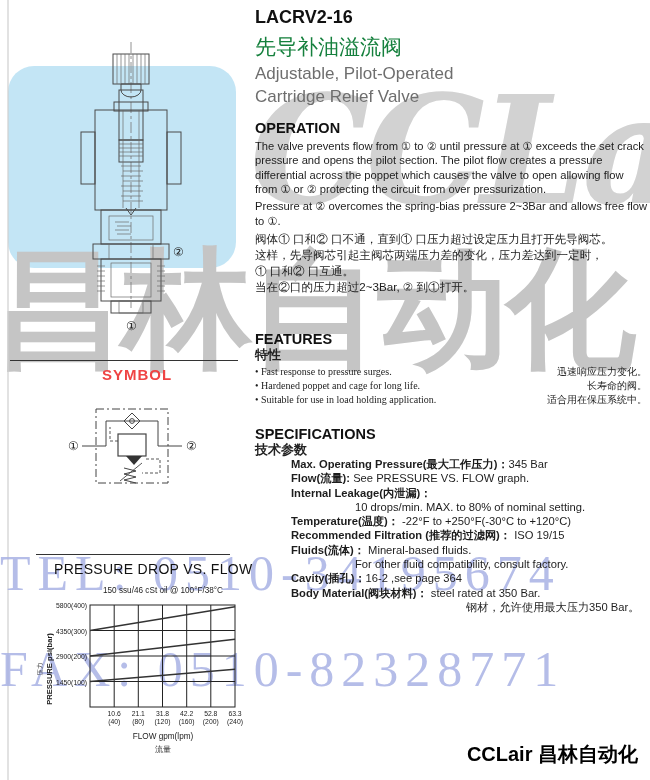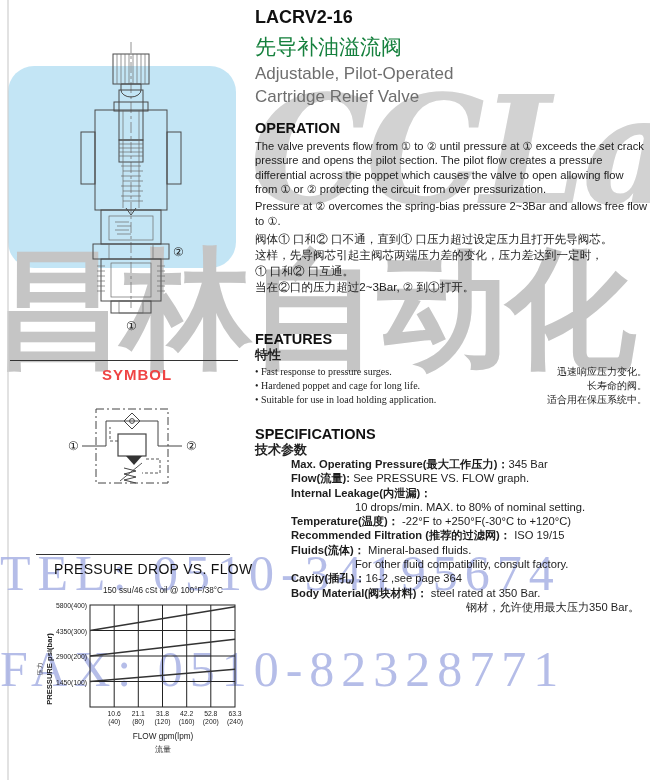--- a/index.html
+++ b/index.html
@@ -239,13 +239,14 @@
         <text x="192.8" y="147">(200)</text>
         <text x="217" y="139">63.3</text>
         <text x="217" y="147">(240)</text>
       </g>
 
       <text x="145" y="162" font-size="8.2" fill="#222" text-anchor="middle">FLOW gpm(lpm)</text>
       <text x="145" y="175" font-size="8" fill="#333" text-anchor="middle">流量</text>
     </svg>
   </div>
 
+  <div class="abs footer-brand">CCLair 昌林自动化</div>
 </div>
 
 </body></html>

